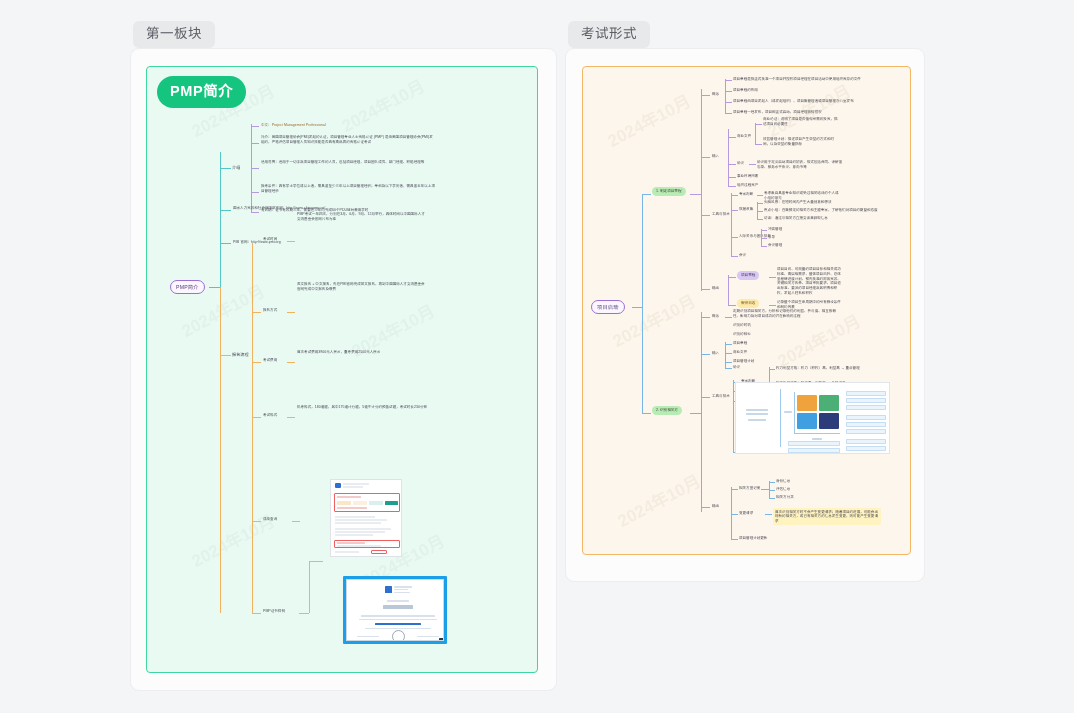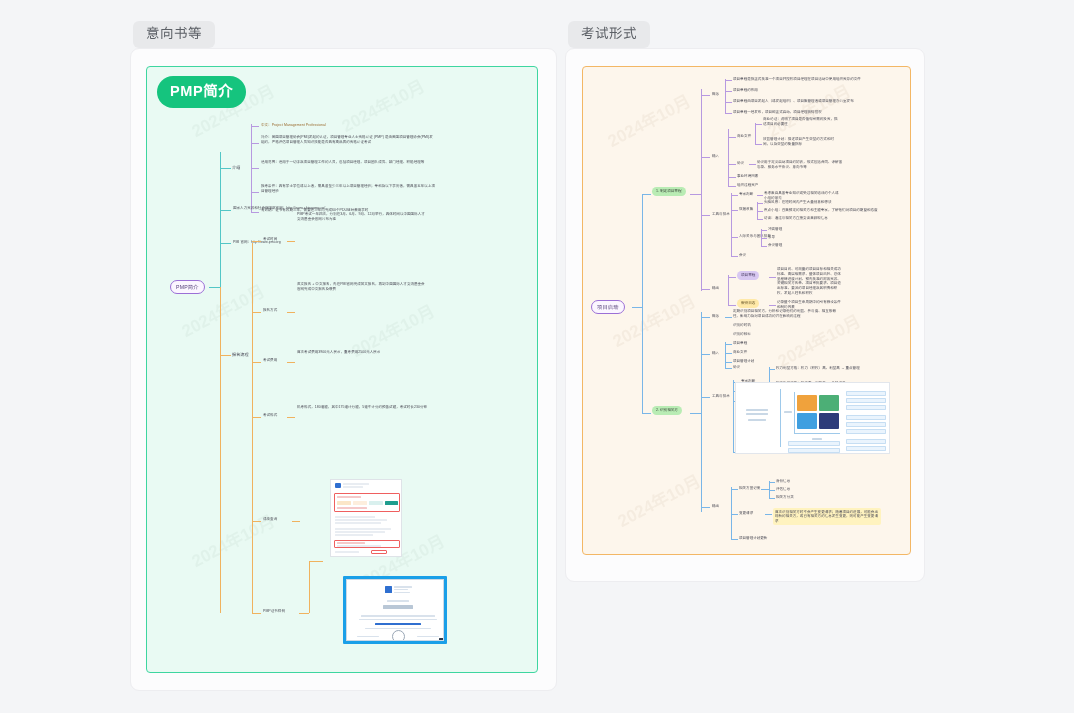--- a/index.html
+++ b/index.html
@@ -192,21 +192,21 @@
   .mx-q { position: absolute; border-radius: 1px; }
   .mx-legend { position: absolute; background: #eaf4fd; border: .4px solid #c6def3; border-radius: .8px; }
   .mx-line { position: absolute; background: #9ec9ea; }
   .mx-txt { position: absolute; background: #c9d8e6; border-radius: .4px; }
 </style>
 </head>
 <body>
 
 <div class="page">
 
-  <div class="section-tab" id="tab-1">意向书等</div>
+  <div class="section-tab" id="tab-1">第一板块</div>
 
   <div class="card" id="card-1"></div>
 
   <div class="canvas" id="canvas-1">
 
     <div class="wm" style="left:40px;  top:30px;">2024年10月</div>
     <div class="wm" style="left:190px; top:25px;">2024年10月</div>
     <div class="wm" style="left:30px;  top:230px;">2024年10月</div>
     <div class="wm" style="left:200px; top:250px;">2024年10月</div>
     <div class="wm" style="left:40px;  top:460px;">2024年10月</div>

